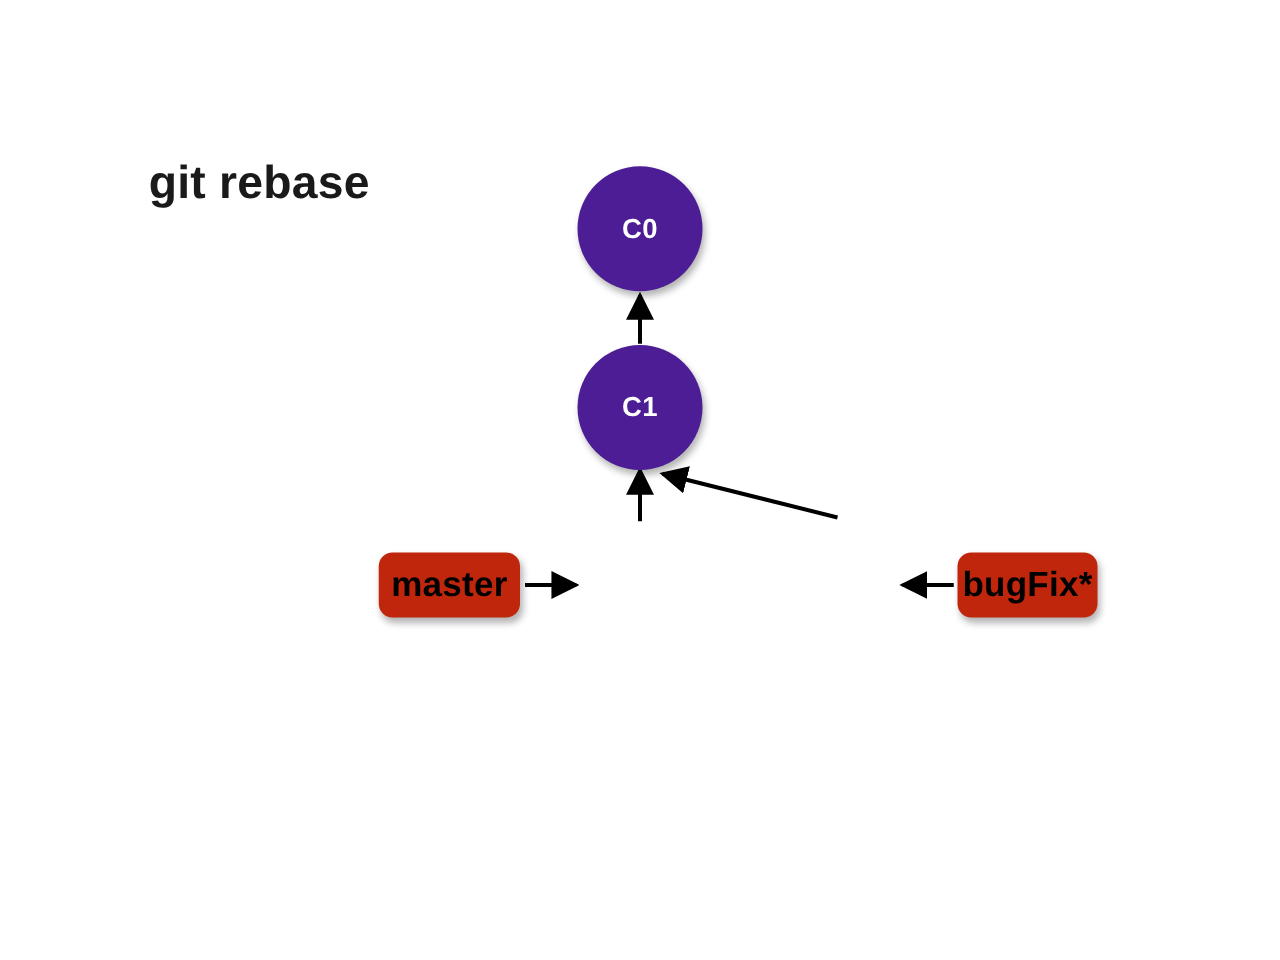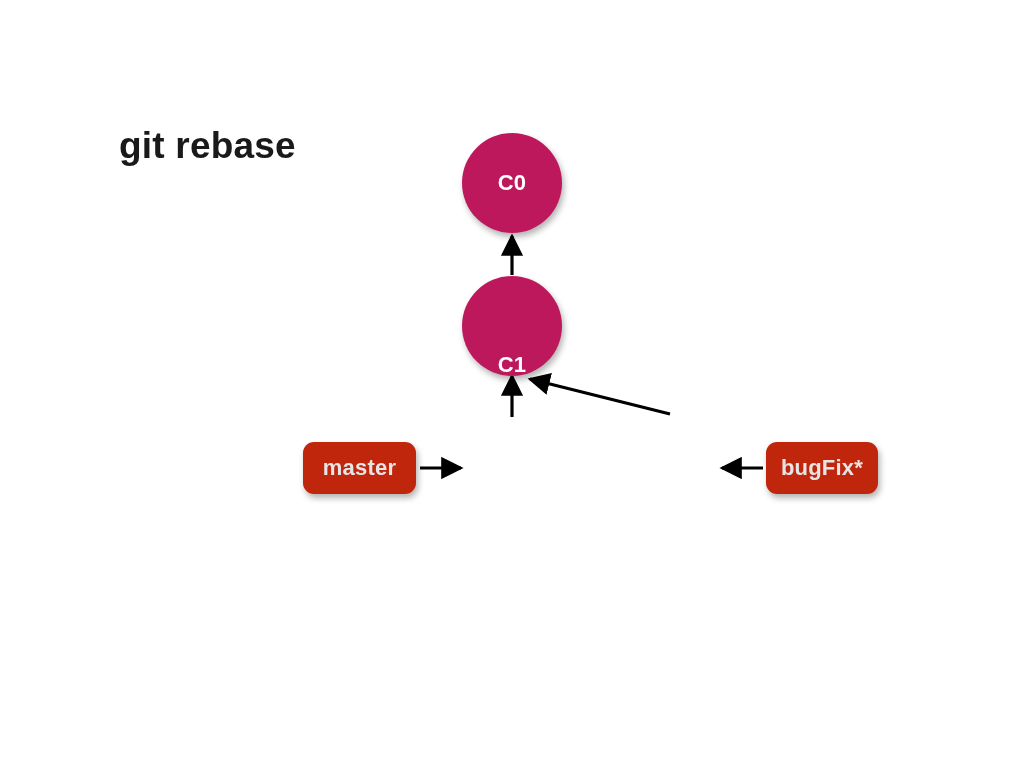--- a/index.html
+++ b/index.html
@@ -37,56 +37,56 @@
     white-space: nowrap;
     line-height: 44px;
   }
 
   
   .commit {
     position: absolute;
     width: 100px;
     height: 100px;
     border-radius: 50%;
-    background: #be185d;
+    background: #4c1d95;
     box-shadow: 2px 4px 6px rgba(0, 0, 0, 0.30);
     display: flex;
     align-items: center;
     justify-content: center;
     box-sizing: border-box;
   }
   .commit-label {
     color: #ffffff;
     font-size: 22px;
     font-weight: bold;
     letter-spacing: 0.3px;
     line-height: 1;
     user-select: none;
   }
 
   #commit-c0 { left: 462px; top: 133px; }
-  #commit-c1 { left: 462px; top: 276px; align-items: flex-end; }
+  #commit-c1 { left: 462px; top: 276px; }
   #commit-c2 { left: 462px; top: 418px; }
   #commit-c3 { left: 620px; top: 418px; }
 
   
   .branch {
     position: absolute;
     background: #c0260c;
     border-radius: 11px;
     box-shadow: 2px 4px 6px rgba(0, 0, 0, 0.30);
     display: flex;
     align-items: center;
     justify-content: center;
     box-sizing: border-box;
     height: 52px;
   }
   .branch-label {
-    color: #e5e5e5;
-    font-size: 22px;
+    color: #000000;
+    font-size: 28px;
     font-weight: bold;
     letter-spacing: 0.2px;
     line-height: 1;
     white-space: nowrap;
     user-select: none;
   }
 
   #branch-master { left: 303px; top: 442px; width: 113px; }
   #branch-bugfix { left: 766px; top: 442px; width: 112px; }
 

